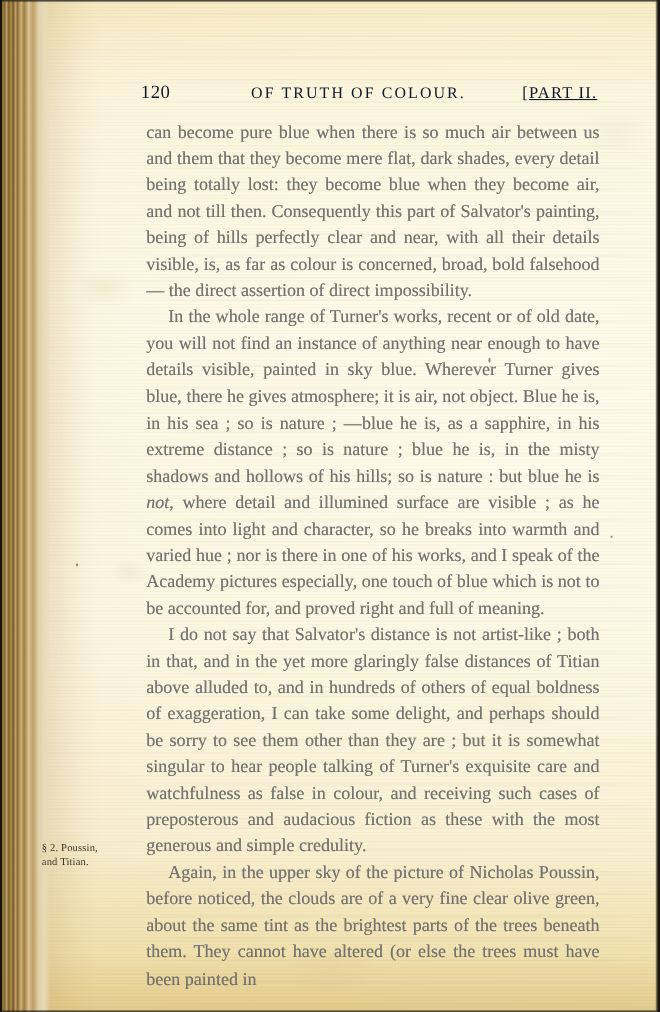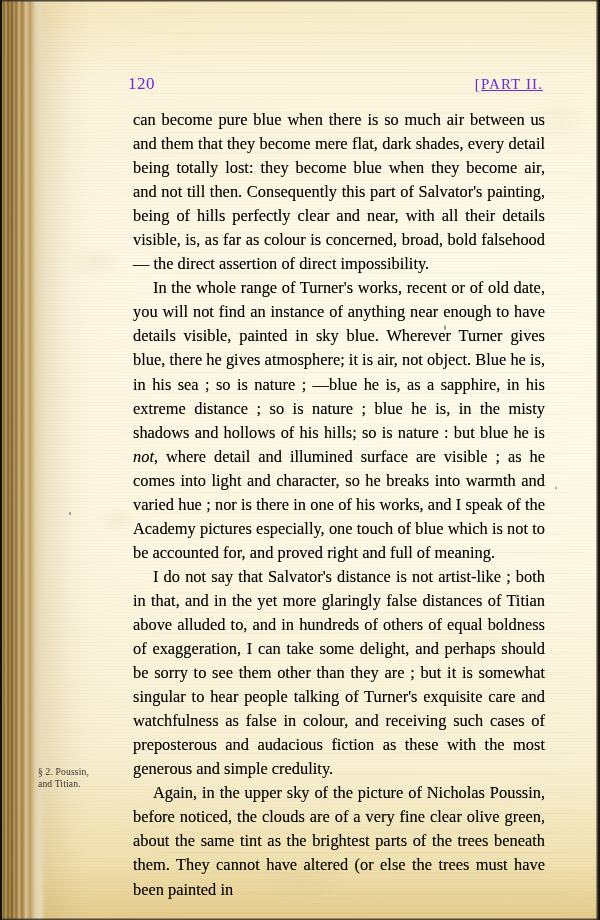--- a/index.html
+++ b/index.html
@@ -138,21 +138,21 @@
   }
 
   .running-head {
     position: absolute;
     left: 128px;
     top: 74px;
     width: 415px;
     display: flex;
     align-items: baseline;
     justify-content: space-between;
-    color: #6d28d9;
+    color: #0f172a;
   }
   .folio {
     font-size: 17px;
     letter-spacing: .5px;
   }
   .head-title {
     font-size: 14.5px;
     letter-spacing: 1.9px;
     text-transform: uppercase;
     margin-left: 22px;
@@ -162,21 +162,21 @@
     letter-spacing: 1.1px;
     text-transform: uppercase;
     text-decoration: underline;
   }
 
   .textblock {
     position: absolute;
     left: 133px;
     top: 108px;
     width: 412px;
-    color: #000000;
+    color: #737373;
     font-size: 16.4px;
     line-height: 24.05px;
     text-align: justify;
     text-align-last: left;
     -webkit-hyphens: none;
             hyphens: none;
   }
   .textblock p {
     margin: 0;
     text-indent: 0;
@@ -220,20 +220,21 @@
   <div class="paper-blotch"></div>
   <div class="paper-grain"></div>
 
   <div class="gutter"></div>
   <div class="gutter-shadow"></div>
 
   <div class="content">
 
     <div class="running-head">
       <span class="folio">120</span>
+      <span class="head-title">OF TRUTH OF COLOUR.</span>
       <span class="head-part">[PART II.</span>
     </div>
 
     <div class="textblock">
       <p>can become pure blue when there is so much air between us and them that they become mere flat, dark shades, every detail being totally lost: they become blue when they become air, and not till then.  Consequently this part of Salvator's painting, being of hills perfectly clear and near, with all their details visible, is, as far as colour is concerned, broad, bold falsehood— the direct assertion of direct impossibility.</p>
       <p class="ind"><span>In the whole range of Turner's works, recent or of old date, you will not find an instance of anything near enough to have details visible, painted in sky blue. Wherever Turner gives blue, there he gives atmosphere; it is air, not object.  Blue he is, in his sea ; so is nature ; —blue he is, as a sapphire, in his extreme distance ; so is nature ; blue he is, in the misty shadows and hollows of his hills; so is nature : but blue he is </span><em>not</em><span>, where detail and illumined surface are visible ; as he comes into light and character, so he breaks into warmth and varied hue ; nor is there in one of his works, and I speak of the Academy pictures especially, one touch of blue which is not to be accounted for, and proved right and full of meaning.</span></p>
       <p class="ind">I do not say that Salvator's distance is not artist-like ; both in that, and in the yet more glaringly false distances of Titian above alluded to, and in hundreds of others of equal boldness of exaggeration, I can take some delight, and perhaps should be sorry to see them other than they are ; but it is somewhat singular to hear people talking of Turner's exquisite care and watchfulness as false in colour, and receiving such cases of preposterous and audacious fiction as these with the most generous and simple credulity.</p>
       <p class="ind">Again, in the upper sky of the picture of Nicholas Poussin, before noticed, the clouds are of a very fine clear olive green, about the same tint as the brightest parts of the trees beneath them.  They cannot have altered (or else the trees must have been painted in</p>
     </div>
 

